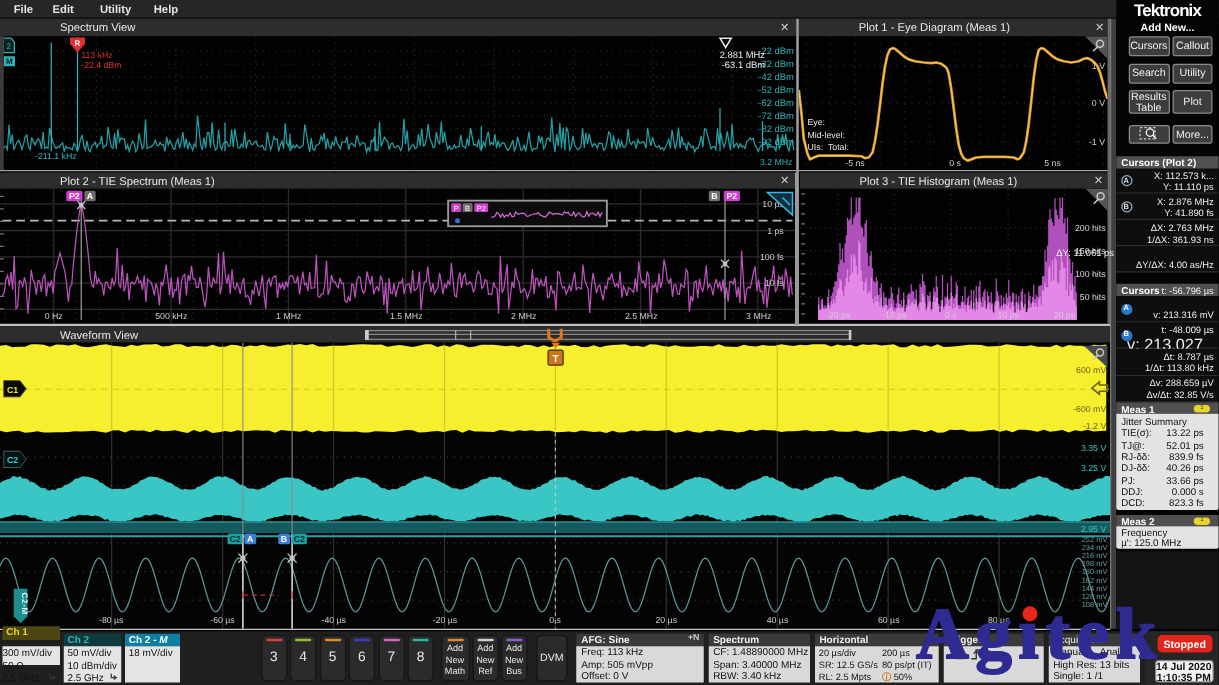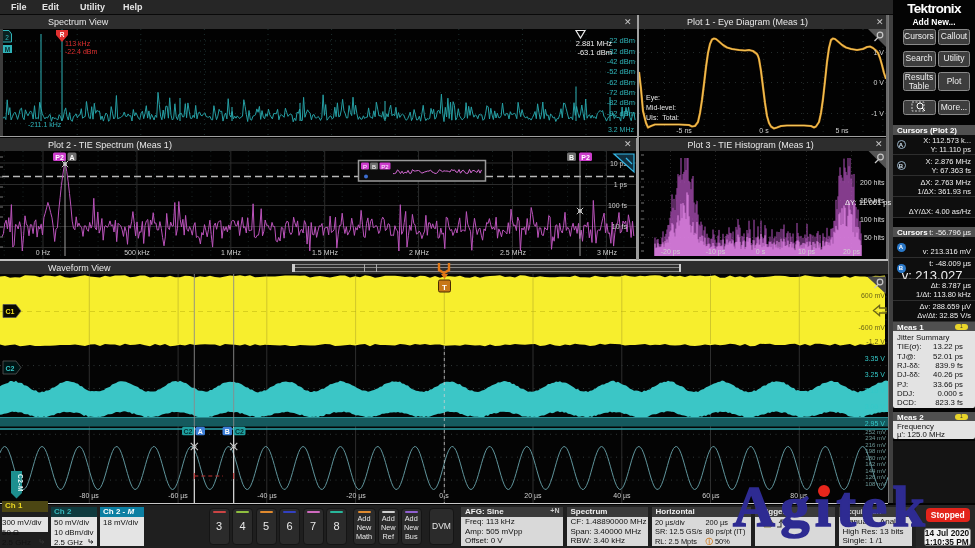--- a/index.html
+++ b/index.html
@@ -246,21 +246,21 @@
   </div>
 <div class="ab" style="left:938px;top:99.6px;width:32px;height:15.7px;background:#3d3d3d;border:1px solid #8a8a8a;border-radius:2.5px;color:#f0f0f0;font-size:8.5px;display:flex;align-items:center;justify-content:center;text-align:center;line-height:1.05">More...</div>
 <div class="ab" style="left:893px;top:125px;width:82px;height:9.5px;background:#505050;color:#fff;font-size:8px;font-weight:bold;padding:0.5px 0 0 4px">Cursors (Plot 2)</div>
 <div class="ab" style="left:893px;top:134.5px;width:82px;height:20.8px;background:#0e0e0e;border-bottom:1px solid #2e2e2e"></div>
 <div class="ab" style="left:896.5px;top:140.4px;width:9px;height:9px;border-radius:50%;border:1px solid #9ab4c8;color:#cfe0ee;font-size:6px;text-align:center;line-height:8px;font-weight:bold">A</div>
 <div class="ab" style="left:893px;top:136.0px;width:78px;text-align:right;color:#f0f0f0;font-size:7.5px">X: 112.573 k...</div>
 <div class="ab" style="left:893px;top:145.0px;width:78px;text-align:right;color:#f0f0f0;font-size:7.5px">Y: 11.110 ps</div>
 <div class="ab" style="left:893px;top:155.3px;width:82px;height:20.8px;background:#0e0e0e;border-bottom:1px solid #2e2e2e"></div>
 <div class="ab" style="left:896.5px;top:161.20000000000002px;width:9px;height:9px;border-radius:50%;border:1px solid #9ab4c8;color:#cfe0ee;font-size:6px;text-align:center;line-height:8px;font-weight:bold">B</div>
 <div class="ab" style="left:893px;top:156.8px;width:78px;text-align:right;color:#f0f0f0;font-size:7.5px">X: 2.876 MHz</div>
-<div class="ab" style="left:893px;top:165.8px;width:78px;text-align:right;color:#f0f0f0;font-size:7.5px">Y: 67.363 fs</div>
+<div class="ab" style="left:893px;top:165.8px;width:78px;text-align:right;color:#f0f0f0;font-size:7.5px">Y: 41.890 fs</div>
 <div class="ab" style="left:893px;top:176.1px;width:82px;height:20.8px;background:#0e0e0e;border-bottom:1px solid #2e2e2e"></div>
 <div class="ab" style="left:893px;top:177.6px;width:78px;text-align:right;color:#f0f0f0;font-size:7.5px">ΔX: 2.763 MHz</div>
 <div class="ab" style="left:893px;top:186.6px;width:78px;text-align:right;color:#f0f0f0;font-size:7.5px">1/ΔX: 361.93 ns</div>
 <div class="ab" style="left:893px;top:196.9px;width:82px;height:20.8px;background:#0e0e0e;border-bottom:1px solid #2e2e2e"></div>
 <div class="ab" style="left:845px;top:198.4px;width:78px;text-align:left;color:#f0f0f0;font-size:7.5px">ΔY: 11.061 ps</div>
 <div class="ab" style="left:893px;top:207.4px;width:78px;text-align:right;color:#f0f0f0;font-size:7.5px">ΔY/ΔX: 4.00 as/Hz</div>
 <div class="ab" style="left:893px;top:227px;width:82px;height:9.5px;background:#505050;color:#fff;font-size:8px;font-weight:bold;padding:0.5px 0 0 4px">Cursors</div>
 <div class="ab" style="left:893px;top:236.5px;width:82px;height:21.4px;background:#0e0e0e;border-bottom:1px solid #2e2e2e"></div>
 <div class="ab" style="left:896.5px;top:242.7px;width:9px;height:9px;border-radius:50%;background:#2a78c8;color:#fff;font-size:6px;text-align:center;line-height:9px;font-weight:bold">A</div>
 <div class="ab" style="left:893px;top:228px;width:78px;text-align:right;color:#f0f0f0;font-size:7.5px">t: -56.796 µs</div>

